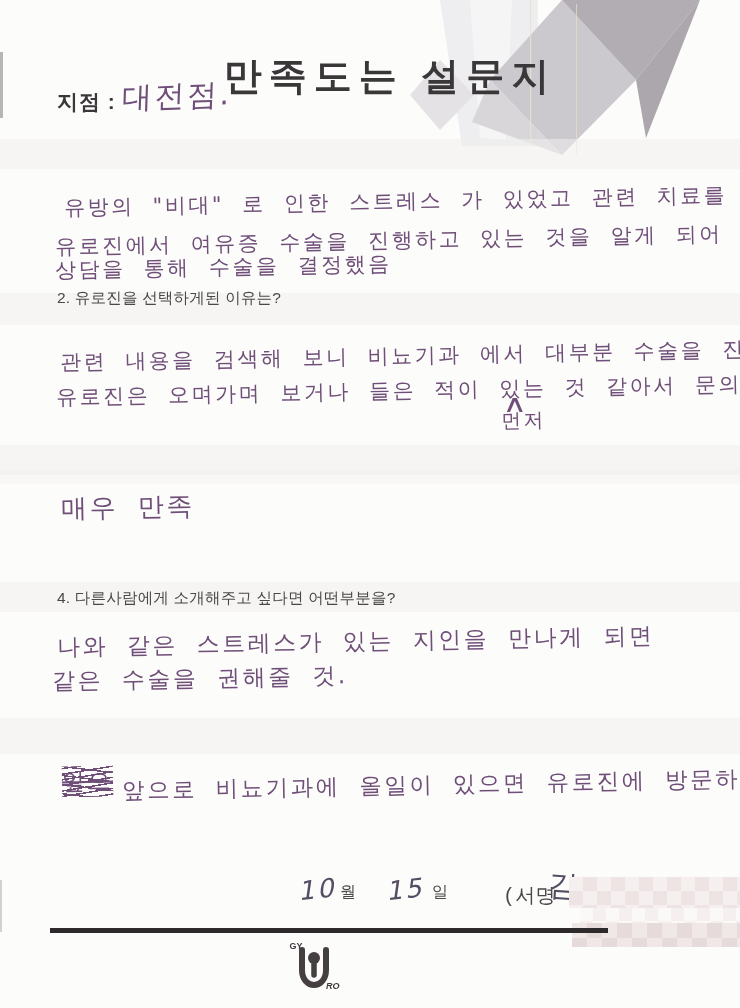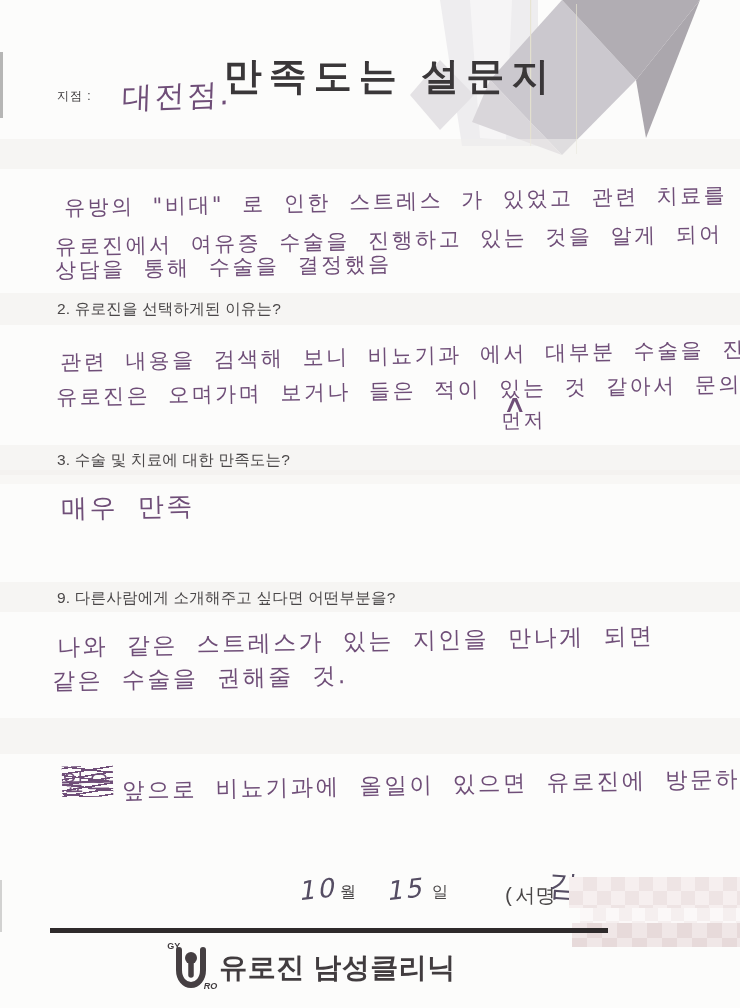--- a/index.html
+++ b/index.html
@@ -2,21 +2,21 @@
 <html style="--pen: #6f4e78; --pen-dark: #554d63; --ink: #3a3739; --question: #4a4748; --rule: #2e2a2b; --logo: #413c3f; --band: #f1efec;"><head>
 <meta charset="utf-8">
 <style>
   html,body{margin:0;padding:0;}
   body{width:740px;height:1008px;font-family:"Liberation Sans","DejaVu Sans",sans-serif;}
   .paper{position:relative;width:740px;height:1008px;background:#fcfcfb;overflow:hidden;}
   .abs{position:absolute;}
   .band{position:absolute;left:0;width:740px;background:var(--band);opacity:.55;}
   .title{position:absolute;left:40px;top:26px;width:700px;text-align:center;
          font-size:38px;font-weight:800;letter-spacing:7px;color:var(--ink);}
-  .label{font-weight:400;color:var(--ink);font-size:12px;letter-spacing:1px;}
+  .label{font-weight:700;color:var(--ink);font-size:21px;letter-spacing:1px;}
   .q{position:absolute;font-size:15.5px;color:var(--question);letter-spacing:.2px;}
   .hw{position:absolute;color:var(--pen);font-family:"DejaVu Sans",sans-serif;
       white-space:nowrap;transform:rotate(-1.1deg);letter-spacing:2.5px;word-spacing:9px;}
   .hw2{transform:rotate(-2deg) skewX(-4deg);}
   .scribble{position:relative;display:inline-block;color:var(--pen);
       background-image:repeating-linear-gradient(172deg,transparent 0 1.5px,var(--pen) 1.5px 3px,transparent 3px 5.5px),
                        repeating-linear-gradient(8deg,transparent 0 3px,var(--pen) 3px 4.5px,transparent 4.5px 9px);
       text-decoration:line-through;}
   .caret{position:absolute;color:var(--pen);font-size:24px;transform:scaleX(1.4);}
   .mosaic{position:absolute;}
@@ -66,32 +66,31 @@
   
   <span class="abs label" style="left:57px;top:88px;">지점 :</span>
   <span class="hw hw2" style="left:122px;top:76px;font-size:30px;">대전점.</span>
 
   
   <div class="hw" style="left:64px;top:186px;font-size:21px;">유방의 "비대" 로  인한  스트레스 가  있었고  관련  치료를  알아보다가</div>
   <div class="hw" style="left:55px;top:224px;font-size:21px;">유로진에서 여유증 수술을  진행하고  있는  것을  알게  되어  내원  했다가  진료와</div>
   <div class="hw" style="left:55px;top:253px;font-size:21px;">상담을 통해  수술을  결정했음</div>
 
   
-  <div class="q" style="left:57px;top:299px;text-align:center;">2. 유로진을 선택하게된 이유는?</div>
+  <div class="q" style="left:57px;top:288px;text-align:center;">2. 유로진을 선택하게된 이유는?</div>
   <div class="hw" style="left:60px;top:340px;font-size:21px;">관련  내용을  검색해  보니  비뇨기과 에서  대부분  수술을  진행하고  있었는데</div>
   <div class="hw" style="left:56px;top:376px;font-size:21px;">유로진은   오며가며   보거나  들은  적이   있는 것   같아서  문의 했음</div>
   <span class="caret" style="left:506px;top:390px;">∧</span>
   <span class="hw" style="left:501px;top:407px;font-size:20px;">먼저</span>
 
   
-  <div class="q" style="left:57px;top:450px;">3. 수술 및 치료에 대한 만족도는?</div>
   <div class="hw" style="left:61px;top:490px;font-size:26px;">매우 만족</div>
 
   
-  <div class="q" style="left:57px;top:588px;">9. 다른사람에게 소개해주고 싶다면 어떤부분을?</div>
+  <div class="q" style="left:57px;top:588px;">4. 다른사람에게 소개해주고 싶다면 어떤부분을?</div>
   <div class="hw" style="left:57px;top:626px;font-size:23px;">나와  같은   스트레스가   있는   지인을   만나게  되면</div>
   <div class="hw" style="left:52px;top:663px;font-size:23px;">같은  수술을   권해줄  것.</div>
 
   
   <span class="hw scribble" style="left:62px;top:766px;font-size:23px;">앞으</span>
   <div class="hw" style="left:122px;top:768px;font-size:22.5px;">앞으로   비뇨기과에   올일이   있으면   유로진에   방문하겠습니다 .</div>
 
   
   <span class="hw" style="left:300px;top:874px;font-size:26px;color:var(--pen-dark);transform:rotate(-6deg) skewX(-14deg);">10</span>
   <span class="abs q" style="left:340px;top:882px;font-size:16px;">월</span>
@@ -110,16 +109,15 @@
   <div class="footer">
     <div class="logo-wrap">
       <span class="logo-gy">GY</span>
       <svg width="40" height="48" viewBox="0 0 40 48">
         <path d="M8 6 V26 C8 35 13.4 41 20 41 C26.6 41 32 35 32 26 V6" fill="none" stroke="#453f42" stroke-width="6" stroke-linecap="round"></path>
         <circle cx="20" cy="14" r="6" fill="#453f42"></circle>
         <path d="M20 20 V31" stroke="#453f42" stroke-width="5.5" stroke-linecap="round"></path>
       </svg>
       <span class="logo-ro">RO</span>
     </div>
-    <span class="clinic">유로진 남성클리닉</span>
   </div>
 
 </div>
 
 </body></html>

